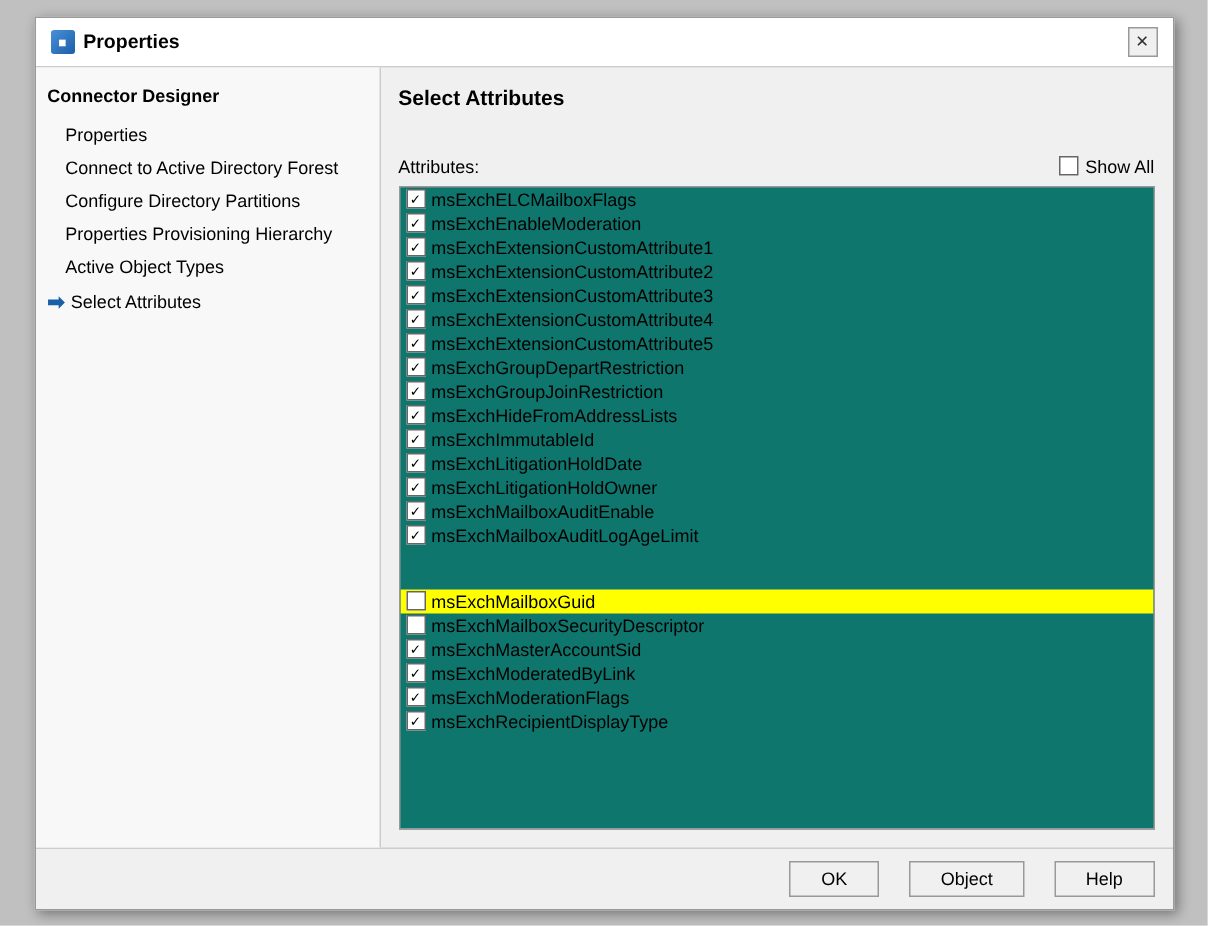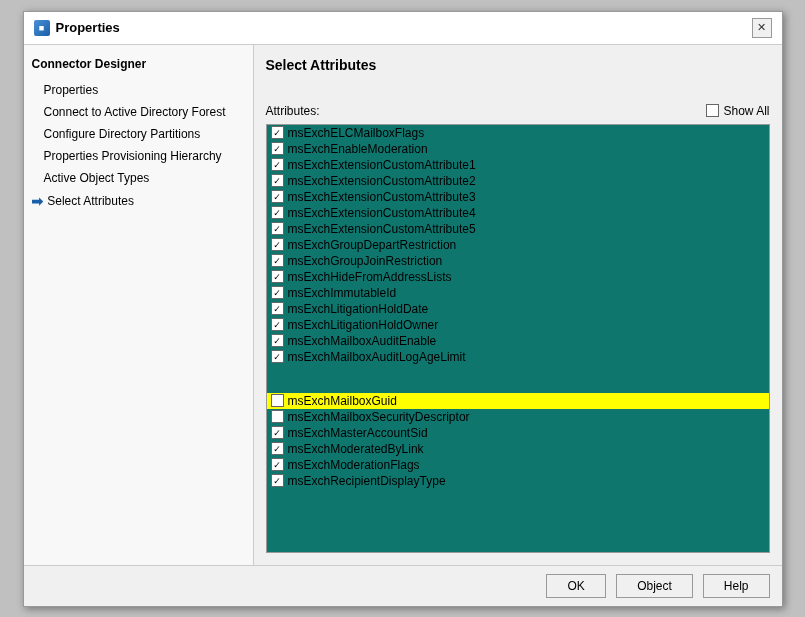--- a/index.html
+++ b/index.html
@@ -159,21 +159,21 @@
     .list-item .cb.checked::after {
       content: '✓';
       color: #000;
       font-size: 9px;
     }
     .footer {
       border-top: 1px solid #ccc;
       padding: 8px 12px;
       display: flex;
       justify-content: flex-end;
-      gap: 10px;
+      gap: 20px;
       background: #f0f0f0;
     }
     .footer-btn {
       padding: 4px 20px;
       border: 1px solid #999;
       background: #f0f0f0;
       cursor: pointer;
       font-size: 12px;
       min-width: 60px;
     }

